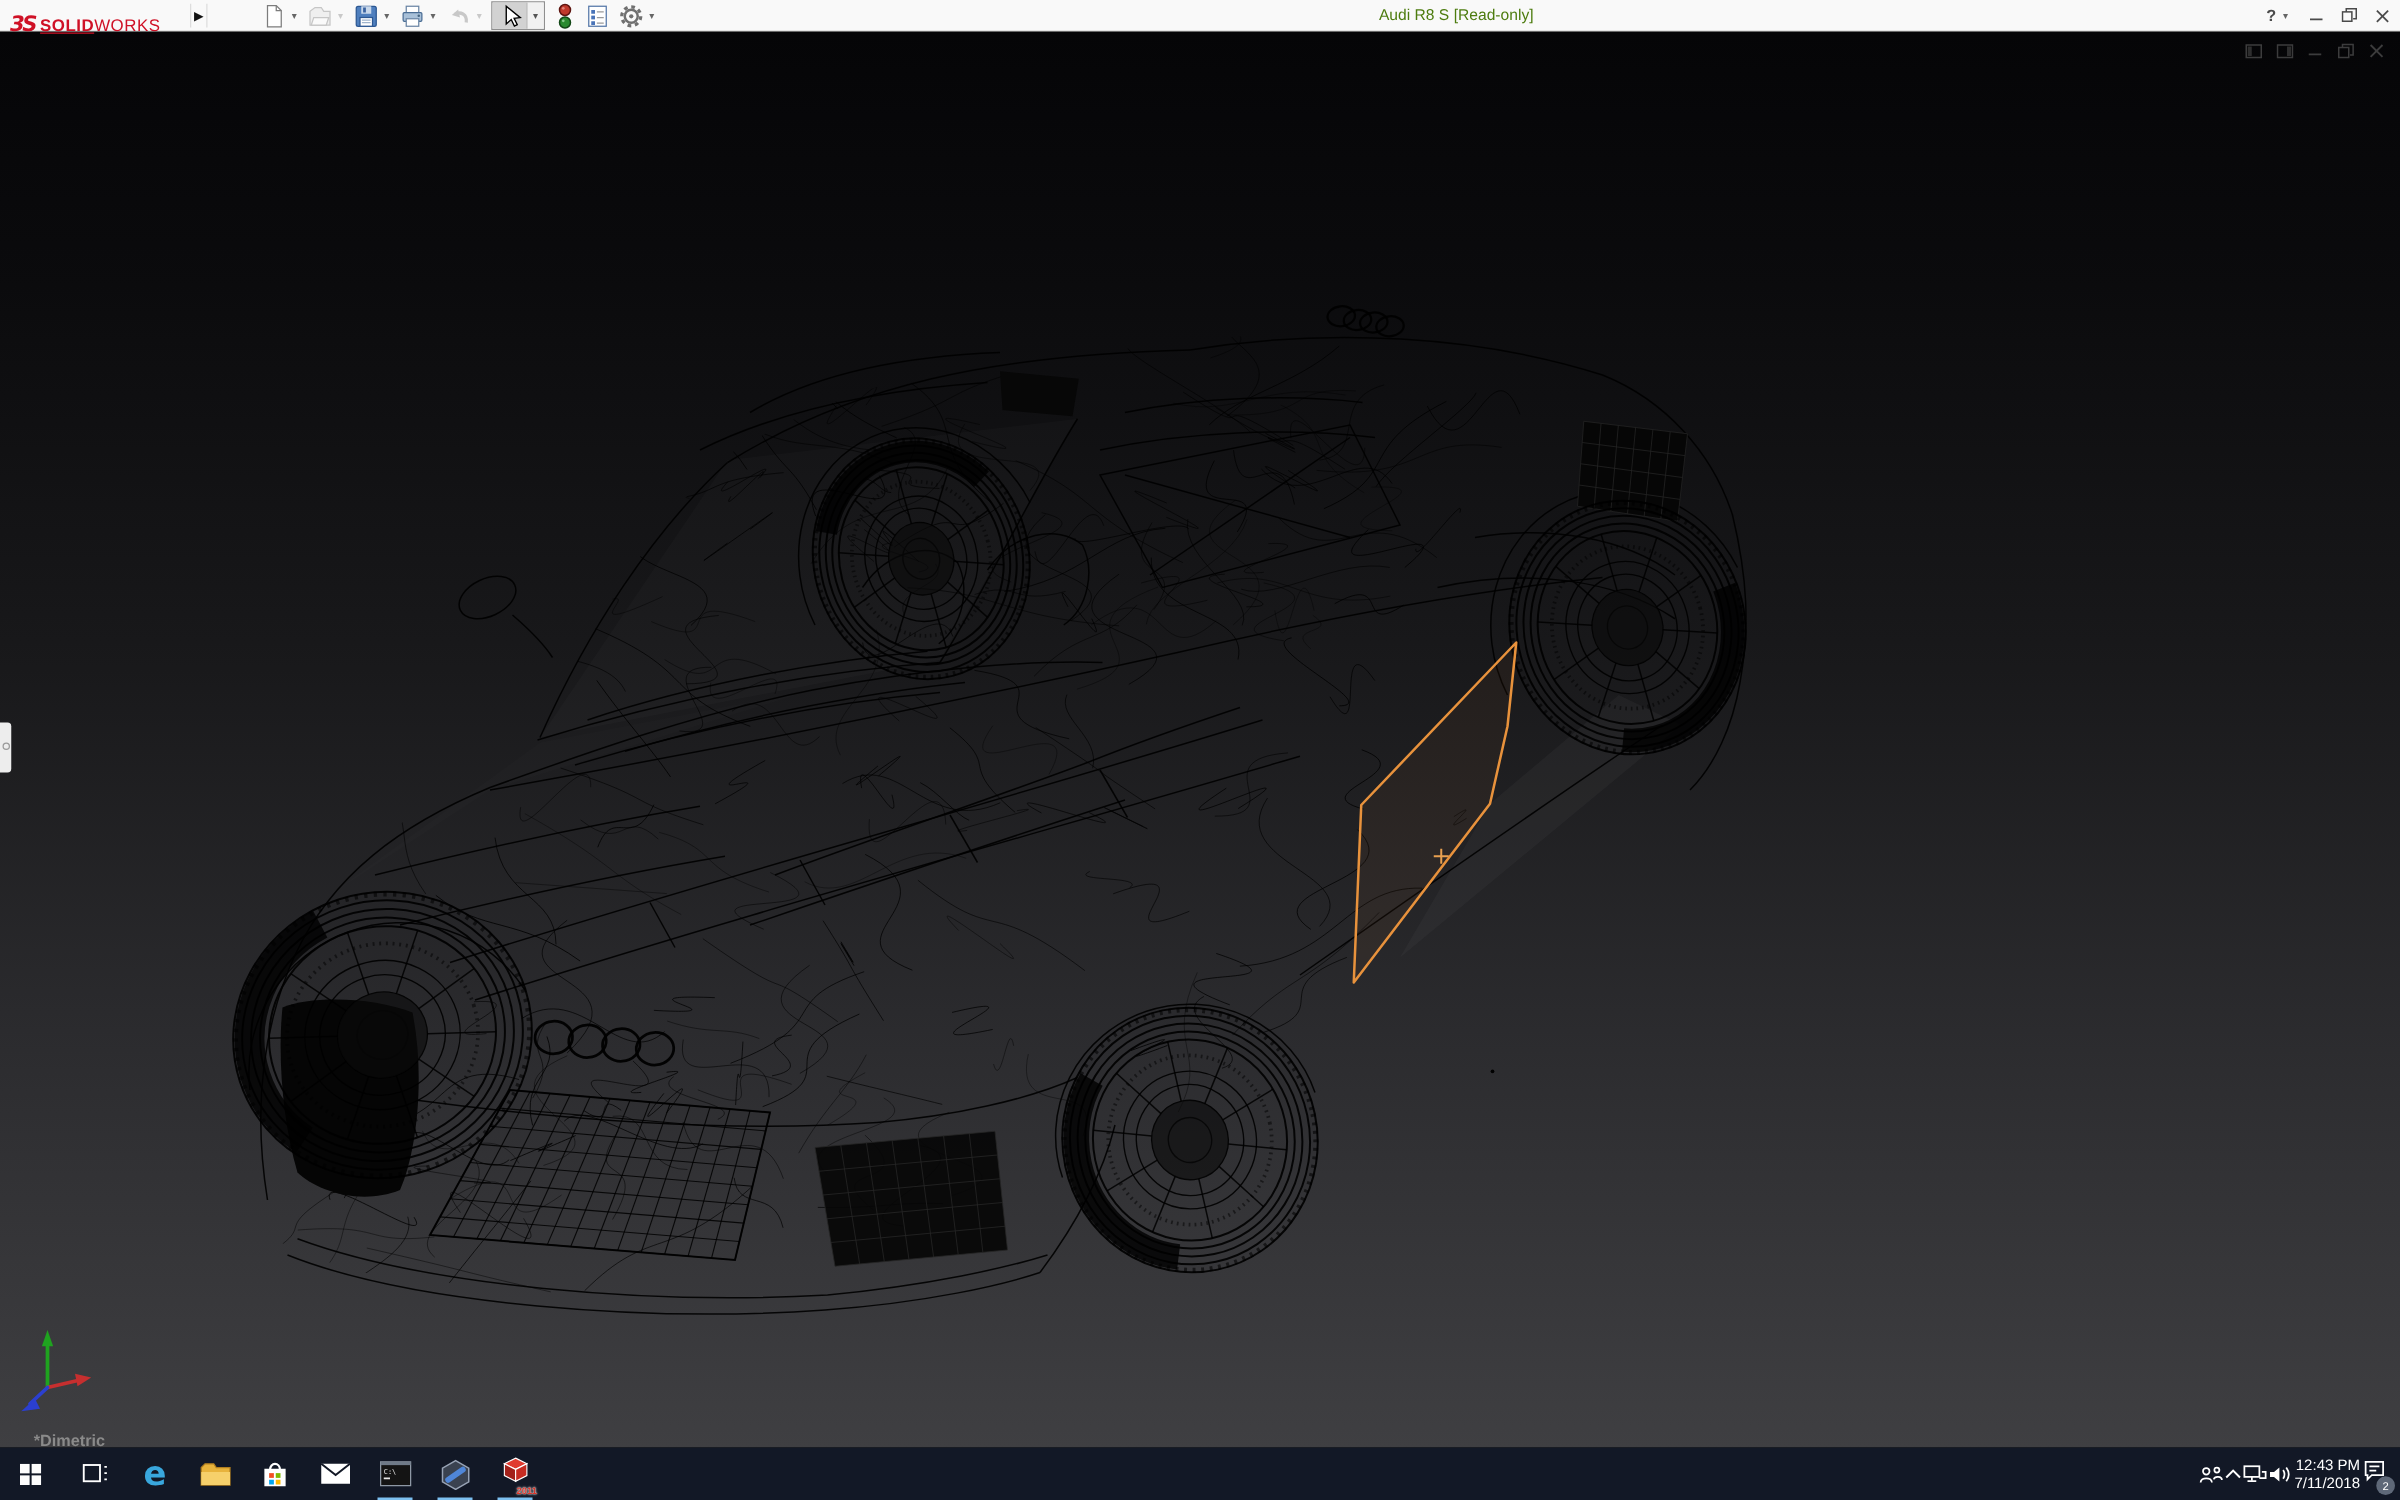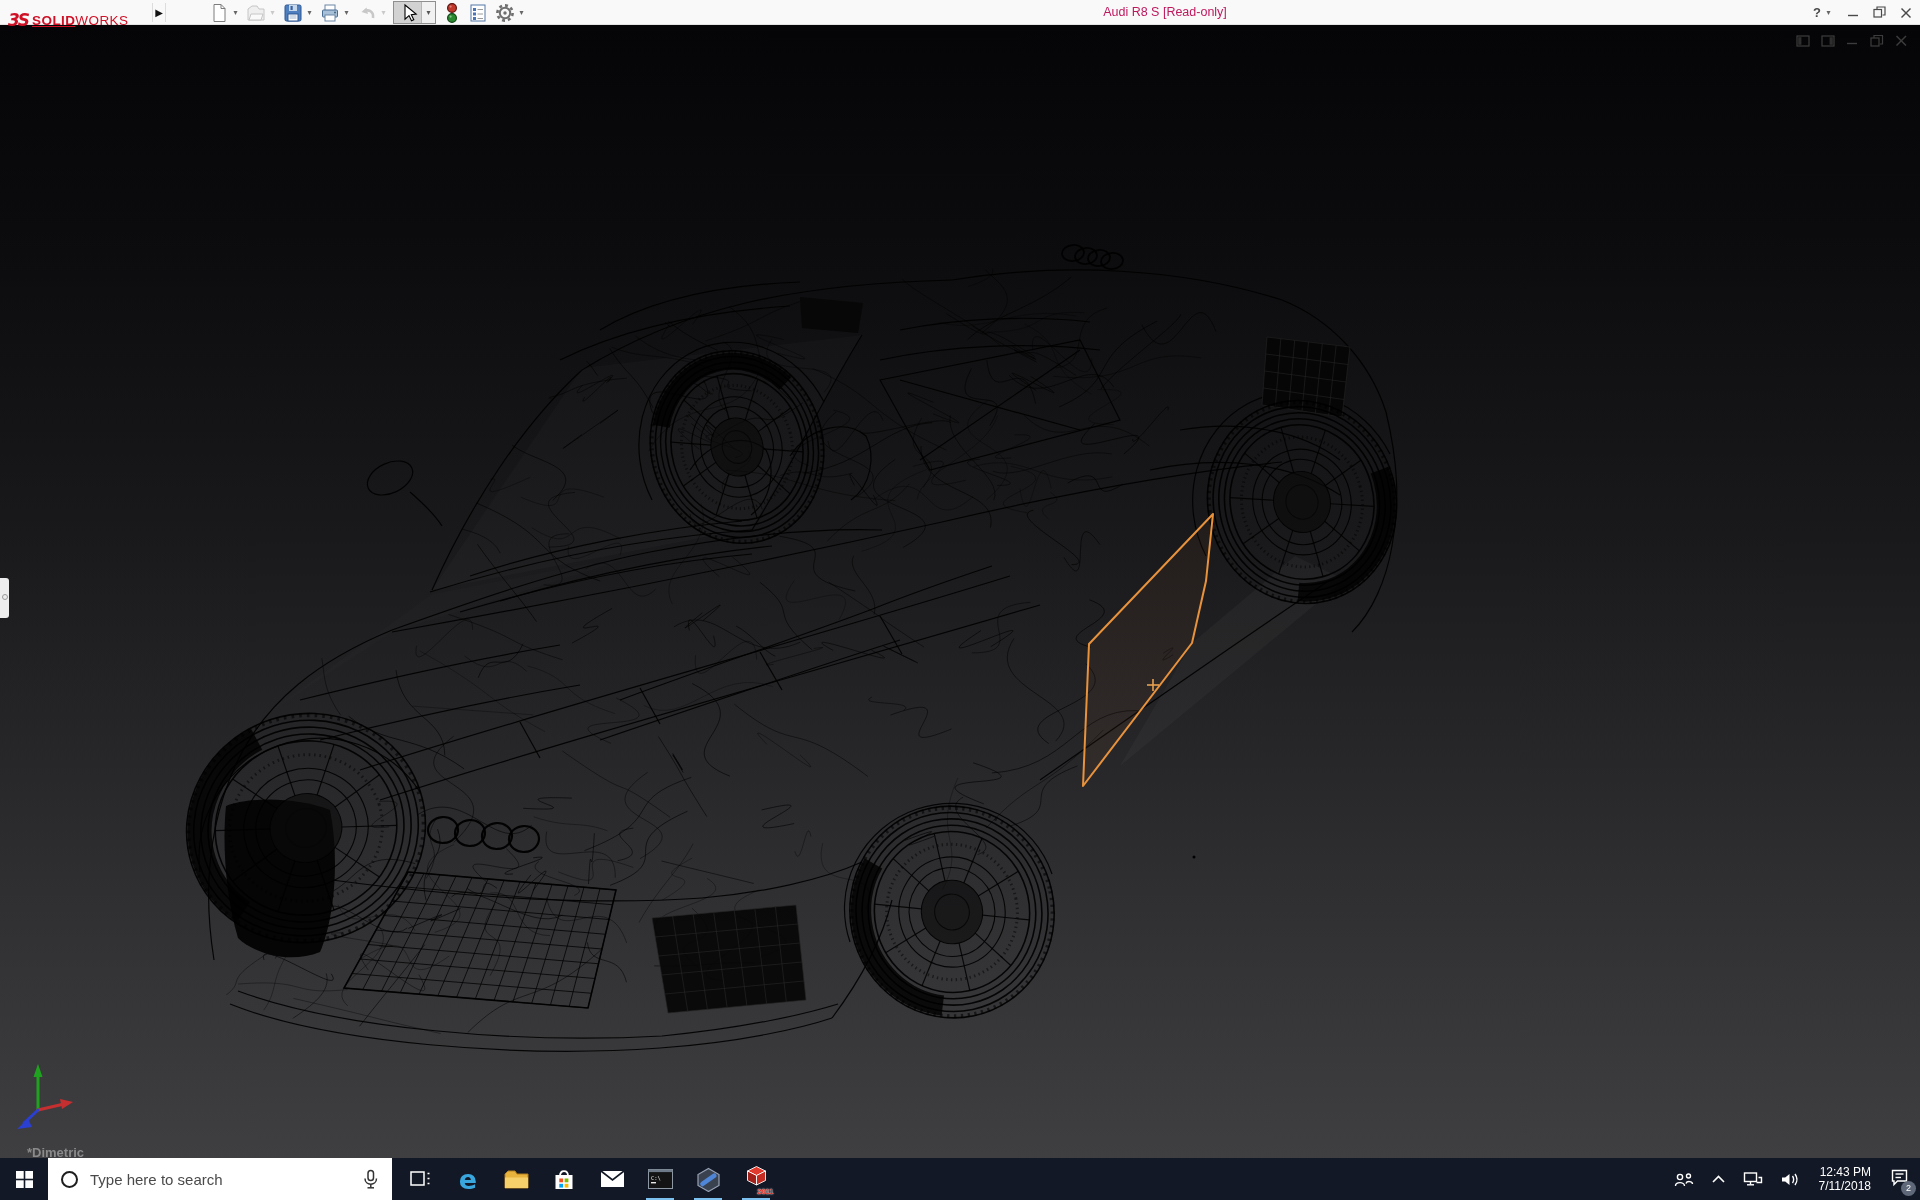--- a/index.html
+++ b/index.html
@@ -18,21 +18,21 @@
     justify-content:center;font-size:10px;color:#111;border-left:1px solid #ddd;border-right:1px solid #ddd;}
   .tools{position:absolute;left:208px;top:1px;height:23px;display:flex;align-items:center;}
   .tool{display:flex;align-items:center;margin-right:5px;}
   .tool svg{display:block;}
   .dd{font-size:8px;color:#666;margin-left:1px;width:9px;text-align:center;}
   .dd.dis{color:#c9c9c9;}
   .sel-box{display:flex;align-items:stretch;height:23px;border:1px solid #8f8f8f;margin-right:6px;}
   .sel-icon{width:27px;background:#d2d2d2;display:flex;align-items:center;justify-content:center;}
   .sel-dd{width:14px;background:#f1f1f1;border-left:1px solid #b5b5b5;display:flex;align-items:center;justify-content:center;font-size:8px;color:#555;}
   .doc-title{position:absolute;left:1165px;top:0;height:25px;line-height:25px;transform:translateX(-50%);
-    font-size:12.5px;color:#be185d;white-space:nowrap;}
+    font-size:12.5px;color:#4d7c0f;white-space:nowrap;}
   .winctl{position:absolute;right:8px;top:0;height:25px;display:flex;align-items:center;gap:14px;}
   .help-q{font-size:13px;font-weight:bold;color:#4a4a4a;}
   .winctl .dd{margin-left:0;}
 
   
   .viewport{position:absolute;left:0;top:25px;width:1920px;height:1133px;overflow:hidden;
     background:linear-gradient(#050507 0%,#0b0b0d 18%,#19191b 45%,#2c2c2f 72%,#3f3f42 100%);padding-left:16px;}
   .viewport svg.model{position:absolute;left:0;top:0;}
   .docctl{position:absolute;top:9px;right:12px;display:flex;gap:11px;opacity:.75;z-index:5;}
   .docctl svg{display:block;}
@@ -53,21 +53,21 @@
   .tb-search input::placeholder{color:#4a4a4a;opacity:1;}
   .tb-search .mic{margin-right:12px;}
   .tb-apps{display:flex;align-items:stretch;margin-left:4px;}
   .tb-app{width:48px;position:relative;display:flex;align-items:center;justify-content:center;}
   .tb-app .runline{position:absolute;bottom:0;left:10px;right:10px;height:2.5px;background:#7cc0f0;display:none;}
   .tb-app.running .runline{display:block;}
   .edge-e{font-family:"DejaVu Sans",sans-serif;font-weight:bold;font-size:27px;color:#39a7dd;line-height:1;}
   .sw-ico{position:relative;}
   .sw-year{position:absolute;right:-4px;bottom:-3px;font-size:7.5px;font-weight:bold;color:#d8352a;
     text-shadow:0 0 2px #fff,0 0 1px #fff;}
-  .tb-tray{margin-left:auto;display:flex;align-items:center;gap:17px;padding-right:10px;}
+  .tb-tray{margin-left:auto;display:flex;align-items:center;padding-right:10px;}
   .tray-ico{display:flex;align-items:center;justify-content:center;}
   .tb-clock{text-align:right;color:#fff;font-size:12px;line-height:14px;margin:0 2px;}
   .tb-ac{position:relative;}
   .ac-badge{position:absolute;right:-6px;bottom:-5px;width:15px;height:15px;border-radius:50%;
     background:#5e6878;color:#fff;font-size:9px;display:flex;align-items:center;justify-content:center;}
 
   .model-lines path,.model-lines line{vector-effect:non-scaling-stroke;}
 </style>
 </head>
 <body>
@@ -674,30 +674,20 @@
 <div class="taskbar">
   <div class="tb-start">
     <svg width="17" height="17">
       <rect x="0" y="0" width="7.7" height="7.7" fill="#fdfdfd"></rect>
       <rect x="9.3" y="0" width="7.7" height="7.7" fill="#fdfdfd"></rect>
       <rect x="0" y="9.3" width="7.7" height="7.7" fill="#fdfdfd"></rect>
       <rect x="9.3" y="9.3" width="7.7" height="7.7" fill="#fdfdfd"></rect>
     </svg>
   </div>
 
-  <div class="tb-search">
-    <div class="ring"></div>
-    <input type="text" readonly="" placeholder="Type here to search" style="">
-    <svg class="mic" width="19" height="21" fill="none" stroke="#333" stroke-width="1.5">
-      <rect x="7" y="1.5" width="5.5" height="10" rx="2.8"></rect>
-      <path d="M4 9.5 c0 7.5 11.5 7.5 11.5 0"></path>
-      <line x1="9.8" y1="15.2" x2="9.8" y2="18.5"></line>
-      <line x1="6.5" y1="18.8" x2="13" y2="18.8"></line>
-    </svg>
-  </div>
 
   <div class="tb-apps">
     <div class="tb-app">
       <svg width="24" height="22" fill="none" stroke="#fff" stroke-width="1.5">
         <rect x="3" y="4" width="13" height="13"></rect>
         <line x1="19.5" y1="5.5" x2="21.5" y2="5.5"></line>
           <line x1="19.5" y1="10.5" x2="21.5" y2="10.5"></line>
           <line x1="19.5" y1="15.5" x2="21.5" y2="15.5"></line>
       </svg>
     </div>

